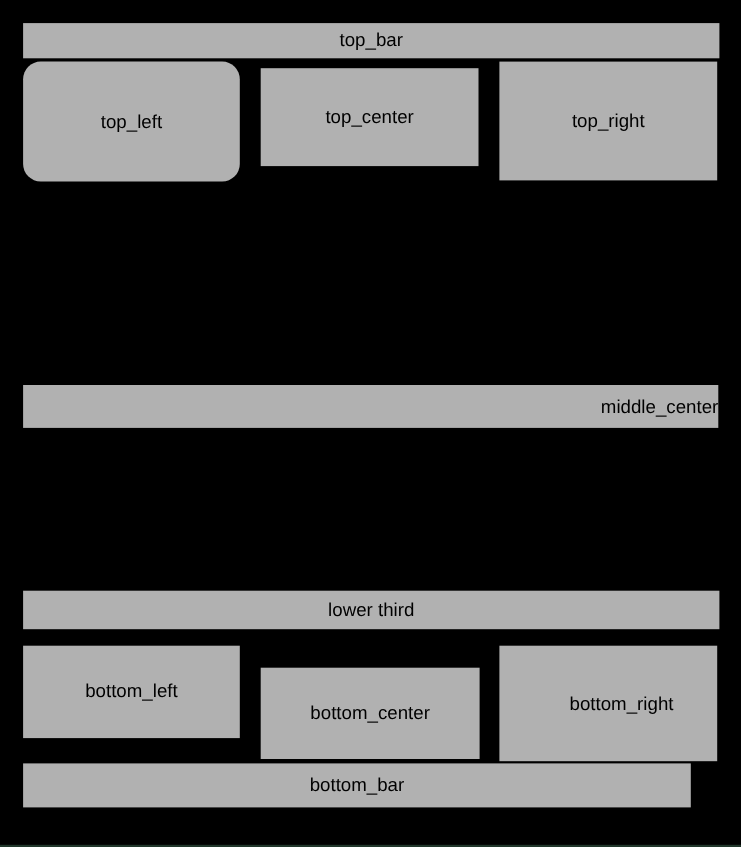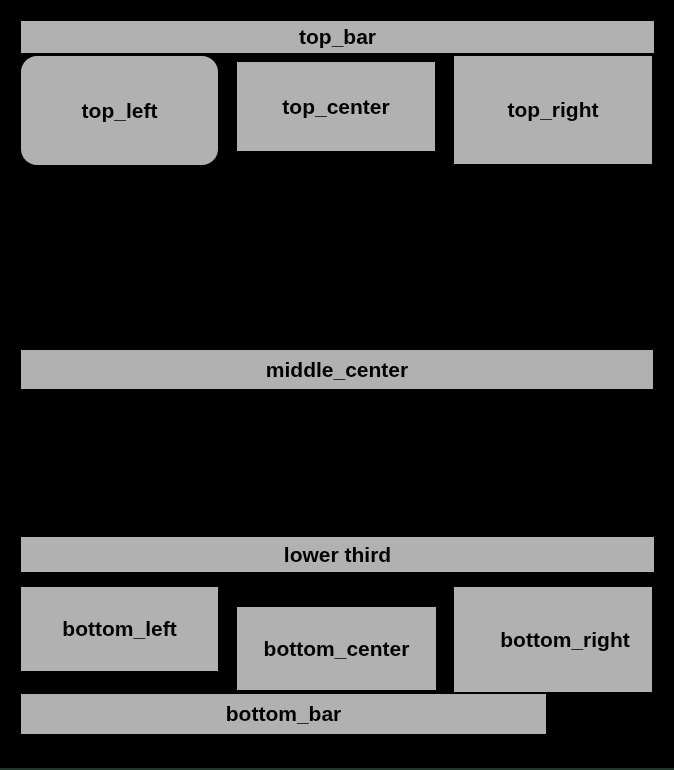--- a/index.html
+++ b/index.html
@@ -20,38 +20,38 @@
   }
   .zone {
     position: absolute;
     background: var(--zone);
     display: flex;
     align-items: center;
     justify-content: center;
   }
   .zone .label {
     color: var(--zone-text);
-    font-size: 21px;
-    font-weight: 700;
+    font-size: 17px;
+    font-weight: 400;
     letter-spacing: 0px;
     white-space: nowrap;
     user-select: none;
   }
   
   .z-top-bar        { left: 21px;  top: 21px;  width: 633px; height: 32px; }
   .z-top-left       { left: 21px;  top: 56px;  width: 197px; height: 109px; border-radius: 16px; }
   .z-top-center     { left: 237px; top: 62px;  width: 198px; height: 89px; }
   .z-top-right      { left: 454px; top: 56px;  width: 198px; height: 108px; }
   .z-upper-third    { left: 21px;  top: 181px; width: 633px; height: 32px; }
-  .z-middle-center  { left: 21px;  top: 350px; width: 632px; height: 39px; }
+  .z-middle-center  { left: 21px;  top: 350px; width: 632px; height: 39px; justify-content: flex-end; }
   .z-lower-third    { left: 21px;  top: 537px; width: 633px; height: 35px; }
   .z-bottom-left    { left: 21px;  top: 587px; width: 197px; height: 84px; }
   .z-bottom-center  { left: 237px; top: 607px; width: 199px; height: 83px; }
   .z-bottom-right   { left: 454px; top: 587px; width: 198px; height: 105px; padding-left: 24px; }
-  .z-bottom-bar     { left: 21px;  top: 694px; width: 525px; height: 40px; }
+  .z-bottom-bar     { left: 21px;  top: 694px; width: 607px; height: 40px; }
   .bottom-edge-line {
     position: absolute;
     left: 0; top: 768px;
     width: 674px; height: 2px;
     background: var(--bottom-edge);
   }
 </style>
 </head>
 <body>
 

